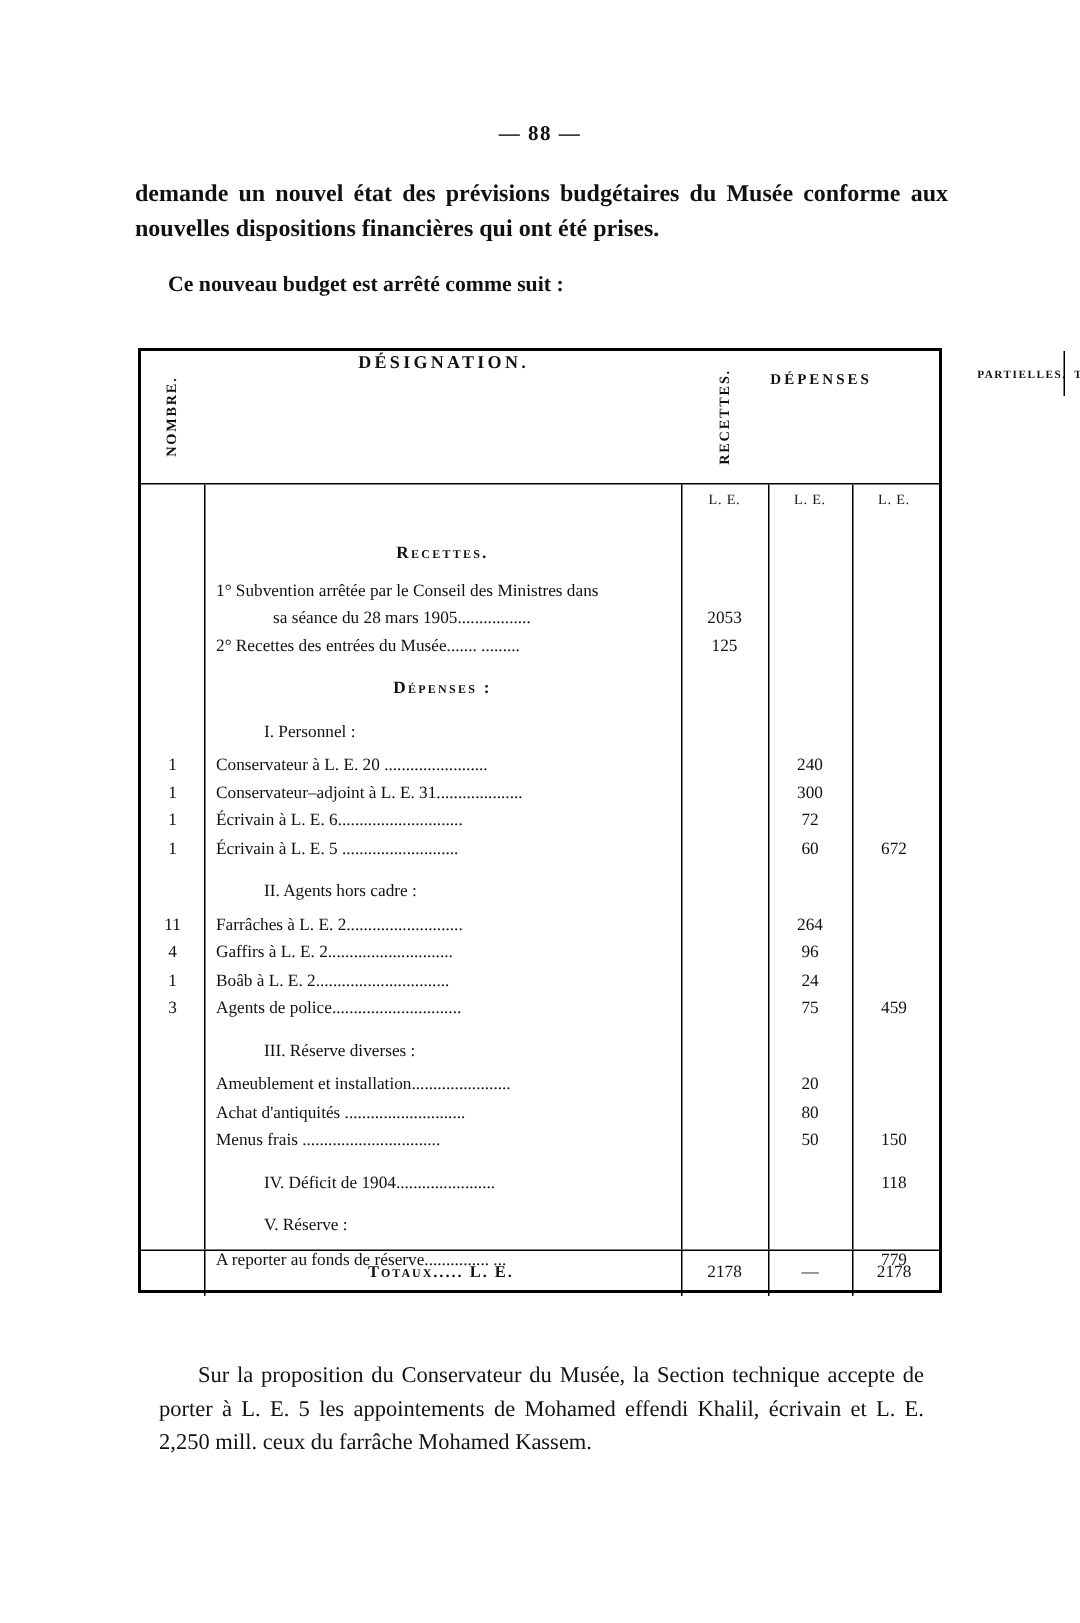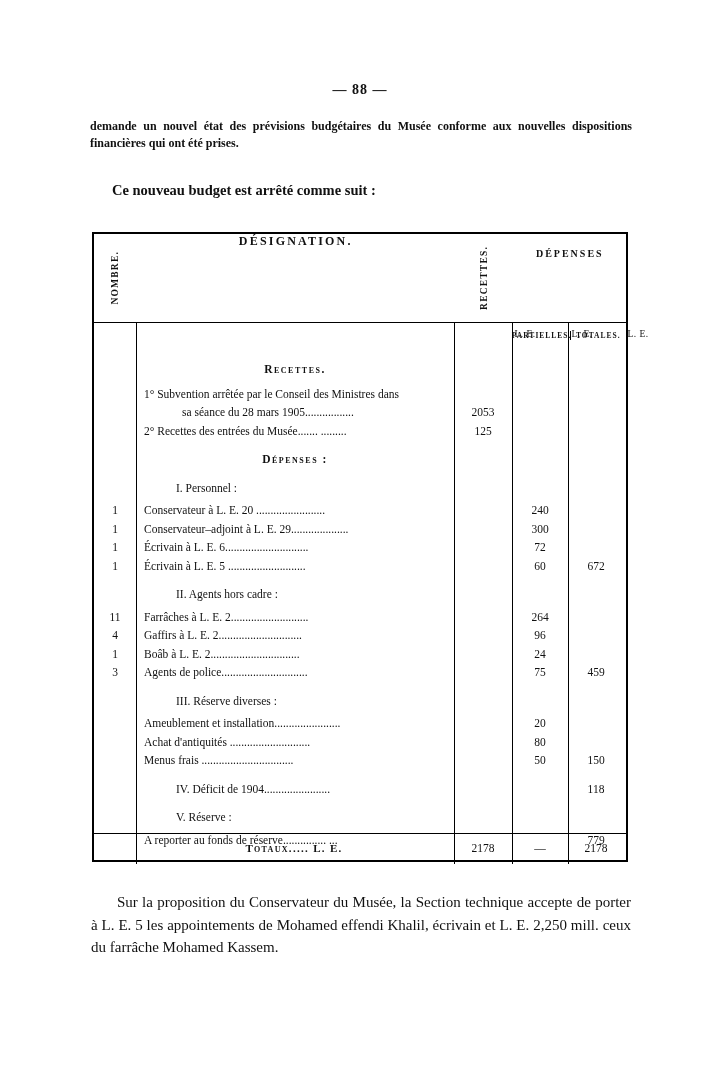--- a/index.html
+++ b/index.html
@@ -29,21 +29,21 @@
     text-align: center;
     font-size: 14px;
     font-weight: bold;
     letter-spacing: 1px;
   }
   .intro {
     position: absolute;
     left: 90px;
     top: 118px;
     width: 542px;
-    font-size: 12px;
+    font-size: 16px;
     line-height: 1.45;
     text-align: justify;
     font-weight: bold;
   }
   .intro p { margin: 0; }
   .lead {
     position: absolute;
     left: 90px;
     top: 182px;
     width: 542px;
@@ -172,21 +172,21 @@
   .outro {
     position: absolute;
     left: 90px;
     top: 890px;
     width: 542px;
     font-size: 15px;
     line-height: 1.5;
     text-align: justify;
     text-indent: 26px;
   }
-  .outro p { margin: 1px; }
+  .outro p { margin: 16px; }
 </style>
 </head>
 <body>
 
 <div class="page">
 
   <div class="page-number">— 88 —</div>
 
   <div class="intro">
     <p>demande un nouvel état des prévisions budgétaires du Musée conforme aux nouvelles dispositions financières qui ont été prises.</p>
@@ -215,26 +215,26 @@
           <div style="height:88px;display:flex;align-items:flex-start;justify-content:center;">
             <span class="hdr-des">DÉSIGNATION.</span>
           </div>
         </td>
         <td class="hdr hdr-cell vline-right">
           <div style="height:88px;display:flex;align-items:center;justify-content:center;">
             <span class="vtext">RECETTES.</span>
           </div>
         </td>
         <td class="hdr" colspan="2">
-          <div style="height:88px;display:flex;flex-direction:column;gap:24px;">
+          <div style="height:88px;display:flex;flex-direction:row;gap:24px;">
             <div class="dep-top">DÉPENSES</div>
             <div style="flex:1;"></div>
             <div style="height:1.2px;background:#000;margin:0 0 0 0;"></div>
             <div style="display:flex;height:30px;">
-              <div style="width:56px;display:flex;align-items:flex-start;justify-content:center;border-right:1.2px solid #000;">
+              <div style="width:56px;display:flex;align-items:center;justify-content:center;border-right:1.2px solid #000;">
                 <span class="dep-sub">PARTIELLES.</span>
               </div>
               <div style="width:56px;display:flex;align-items:center;justify-content:center;">
                 <span class="dep-sub">TOTALES.</span>
               </div>
             </div>
           </div>
         </td>
       </tr>
 
@@ -248,21 +248,21 @@
         <td colspan="5" style="padding:0;">
           <div class="bodyzone" style="position:relative;height:510px;">
 
             <div style="position:absolute;left:42px;top:0;width:1.2px;height:510px;background:#000;"></div>
             <div style="position:absolute;left:360px;top:0;width:1.2px;height:510px;background:#000;"></div>
             <div style="position:absolute;left:418px;top:0;width:1.2px;height:510px;background:#000;"></div>
             <div style="position:absolute;left:474px;top:0;width:1.2px;height:510px;background:#000;"></div>
 
             <div style="position:absolute;left:0;top:0;width:531px;">
 
-              <div class="rowline" style="height:22px;padding-top:6px;margin-left:42px;">
+              <div class="rowline" style="height:22px;padding-top:6px;">
                 <div class="c-rec unit">L. E.</div>
                 <div class="c-par unit">L. E.</div>
                 <div class="c-tot unit">L. E.</div>
               </div>
 
               <div style="height:12px;"></div>
 
               <div class="rowline">
                 <div class="c-des center-head" style="padding-left:0 !important;">Recettes.</div>
               </div>
@@ -296,21 +296,21 @@
               <div style="height:4px;"></div>
 
               <div class="rowline">
                 <div class="c-nb">1</div>
                 <div class="c-des">Conservateur à L. E. 20 ........................</div>
                 <div class="c-par">240</div>
                 <div class="c-tot"></div>
               </div>
               <div class="rowline">
                 <div class="c-nb">1</div>
-                <div class="c-des">Conservateur–adjoint à L. E. 29....................</div>
+                <div class="c-des">Conservateur–adjoint à L. E. 31....................</div>
                 <div class="c-par">300</div>
                 <div class="c-tot"></div>
               </div>
               <div class="rowline">
                 <div class="c-nb">1</div>
                 <div class="c-des">Écrivain à L. E. 6.............................</div>
                 <div class="c-par">72</div>
                 <div class="c-tot"></div>
               </div>
               <div class="rowline">

